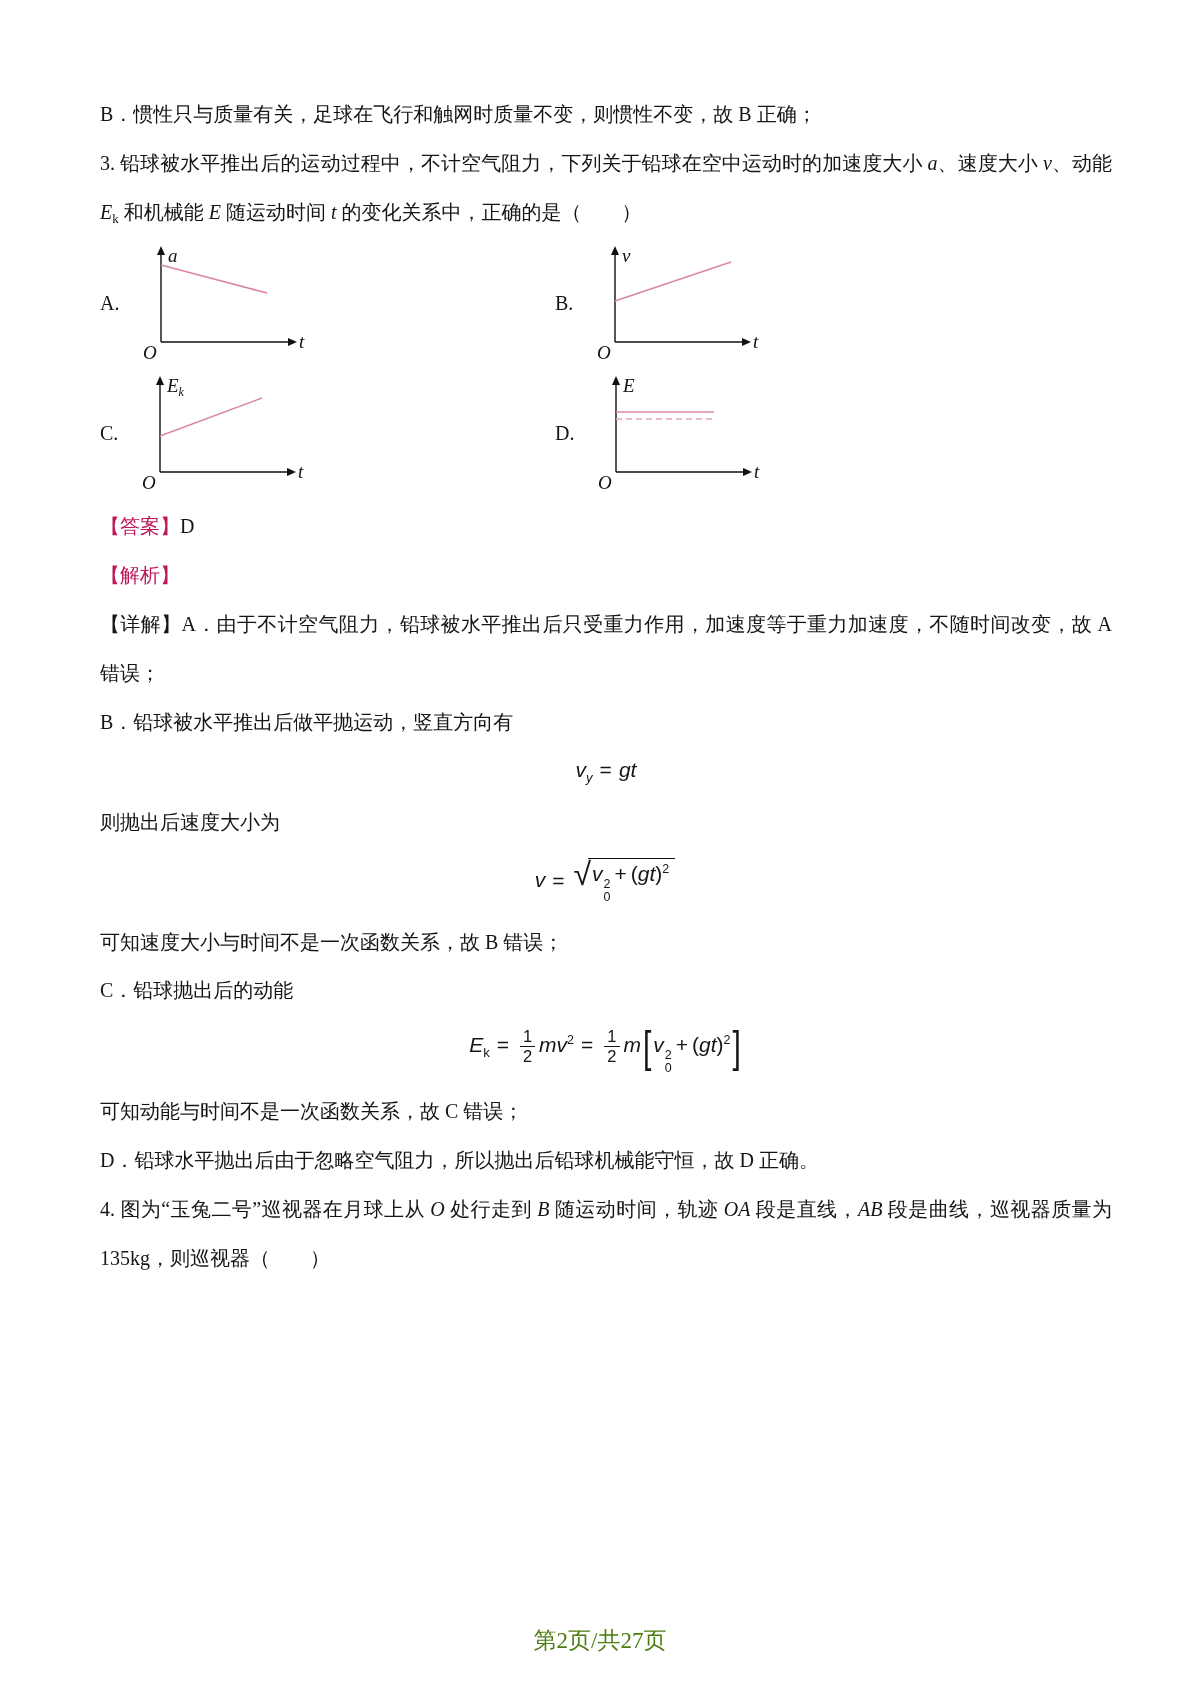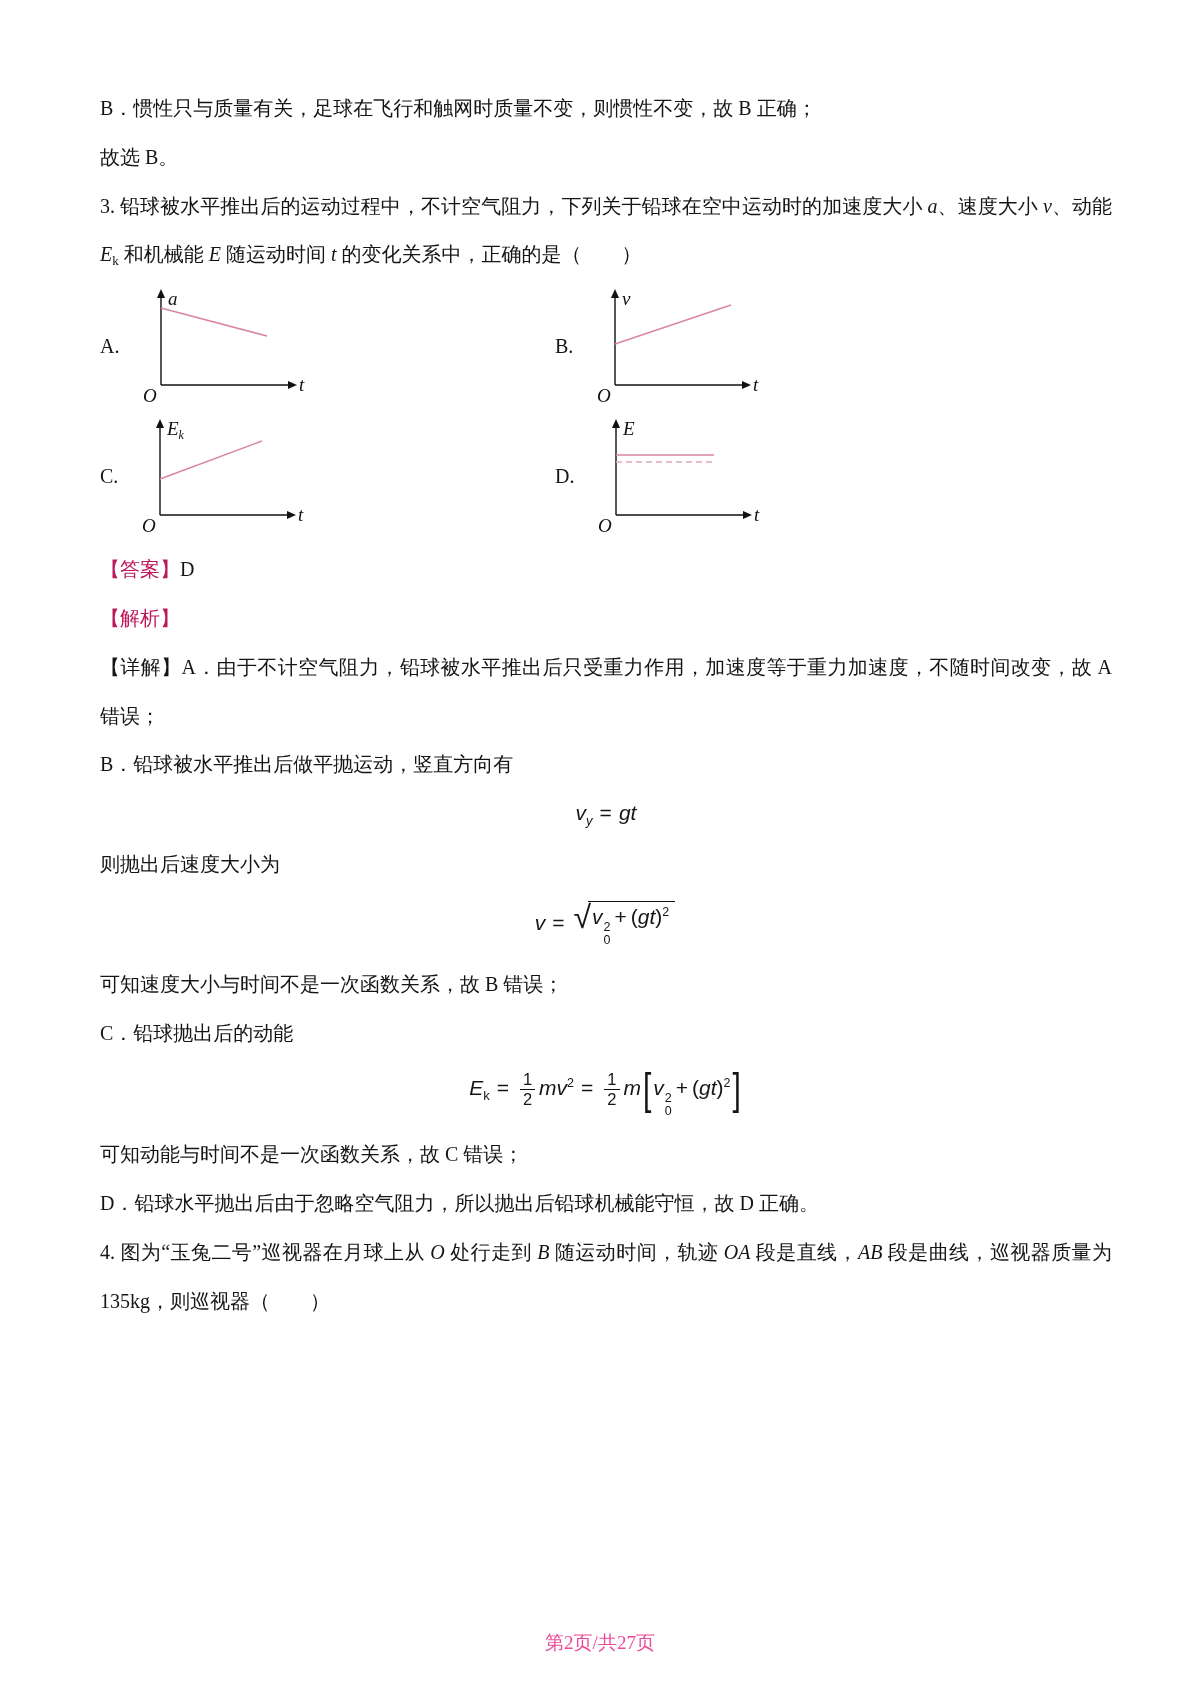--- a/index.html
+++ b/index.html
@@ -5,21 +5,21 @@
   * { margin:0; padding:0; box-sizing:border-box; }
   html,body { background:#ffffff; }
   .page {
     position:relative;
     width:1200px; height:1698px;
     background:#ffffff;
     font-family:"Liberation Serif","DejaVu Serif",serif;
     color:#151515;
     overflow:hidden;
   }
-  .content { position:absolute; top:84px; left:100px; right:88px; }
+  .content { position:absolute; top:90px; left:100px; right:88px; }
   p.line {
     font-size:20px;
     line-height:2.44;
     text-align:justify;
     margin:0;
   }
   .teal { color:#be185d; }
   .var { font-style:italic; }
   .var-sub { font-size:13px; vertical-align:-4px; font-style:normal; }
 
@@ -57,31 +57,30 @@
 
   .ss { display:inline-flex; flex-direction:column; align-items:flex-start; font-size:12.5px; line-height:1.05; vertical-align:-7px; font-style:normal; margin-left:1px; }
 
   .frac { display:inline-flex; flex-direction:column; align-items:center; vertical-align:middle; margin:0 4px; line-height:1.15; font-size:16.5px; }
   .frac .den { border-top:1.3px solid #111; padding:0 3px; }
 
   .bbrk { display:inline-block; font-size:30px; transform:scaleY(1.5); vertical-align:middle; font-style:normal; line-height:1; margin:0 2px; }
 
   .footer {
     position:absolute; bottom:42px; left:0; right:0;
-    text-align:center; font-size:19px; color:#ec4899;
+    text-align:center; font-size:23px; color:#4d7c0f;
   }
 </style>
 </head>
 <body>
 
 <div class="page">
   <div class="content">
 
     <p class="line">B．惯性只与质量有关，足球在飞行和触网时质量不变，则惯性不变，故 B 正确；</p>
-    <p class="line">故选 B。</p>
 
     <p class="line"><span>3. 铅球被水平推出后的运动过程中，不计空气阻力，下列关于铅球在空中运动时的加速度大小 </span><span class="var">a</span><span>、速度大小 </span><span class="var">v</span><span>、动能 </span><span class="var">E</span><span class="var-sub">k</span><span> 和机械能 </span><span class="var">E</span><span> 随运动时间 </span><span class="var">t</span><span> 的变化关系中，正确的是（　　）</span></p>
 
     <div class="graphs">
       <div class="graph-row">
         <div class="graph-cell first">
           <span class="opt-label">A.</span>
           <svg class="graph" width="175" height="122" viewBox="0 0 175 122">
             <line class="axis" x1="22" y1="100" x2="22" y2="10"></line>
             <polygon class="axis-arrow" points="18,13 22,4 26,13"></polygon>

